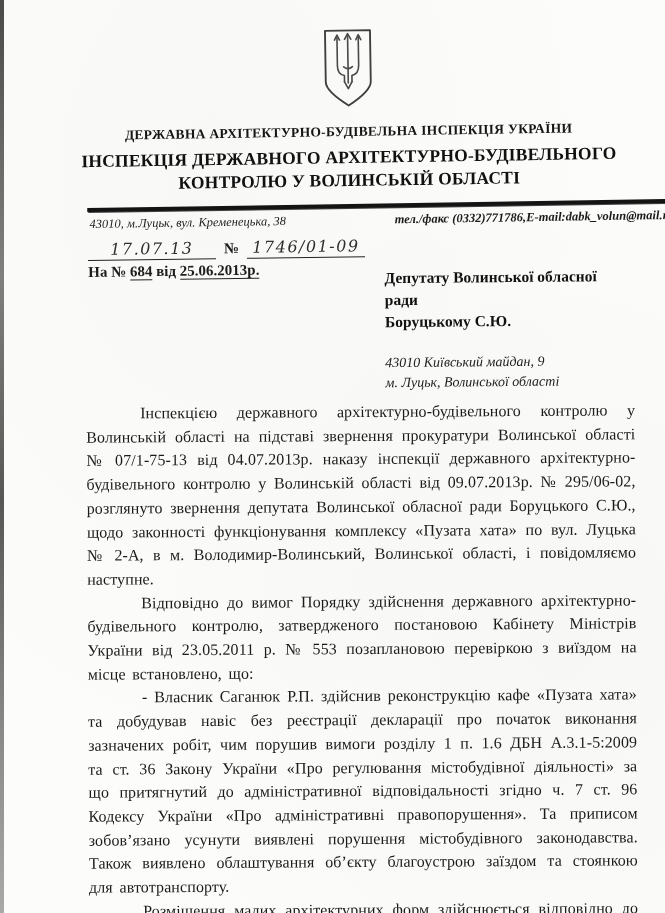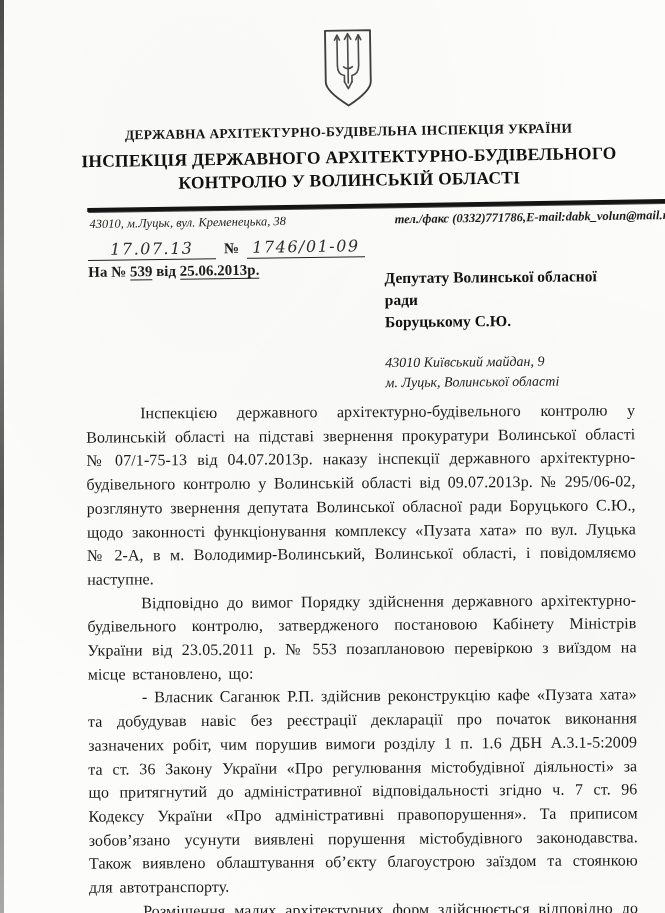--- a/index.html
+++ b/index.html
@@ -133,21 +133,21 @@
   </div>
 
   <div class="reference">
     <div class="ref-row1">
       <span class="u-date"><span class="hand">17.07.13</span></span>
       <span class="no-sign">№</span>
       <span class="u-num"><span class="hand">1746/01-09</span></span>
     </div>
     <div class="ref-row2">
       <span>На №</span>
-      <span class="u">539</span>
+      <span class="u">684</span>
       <span>від</span>
       <span class="u">25.06.2013р.</span>
     </div>
   </div>
 
   <div class="addressee">
     <div class="name-lines">
       <div>Депутату Волинської обласної</div>
       <div>ради</div>
       <div>Боруцькому С.Ю.</div>

